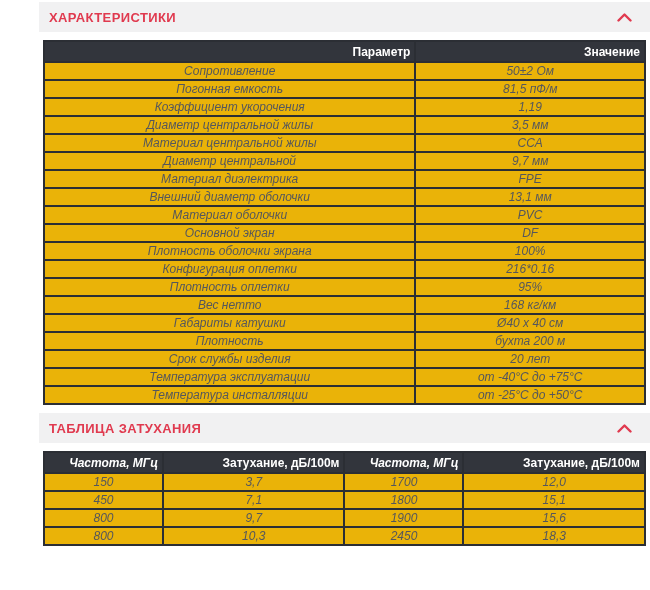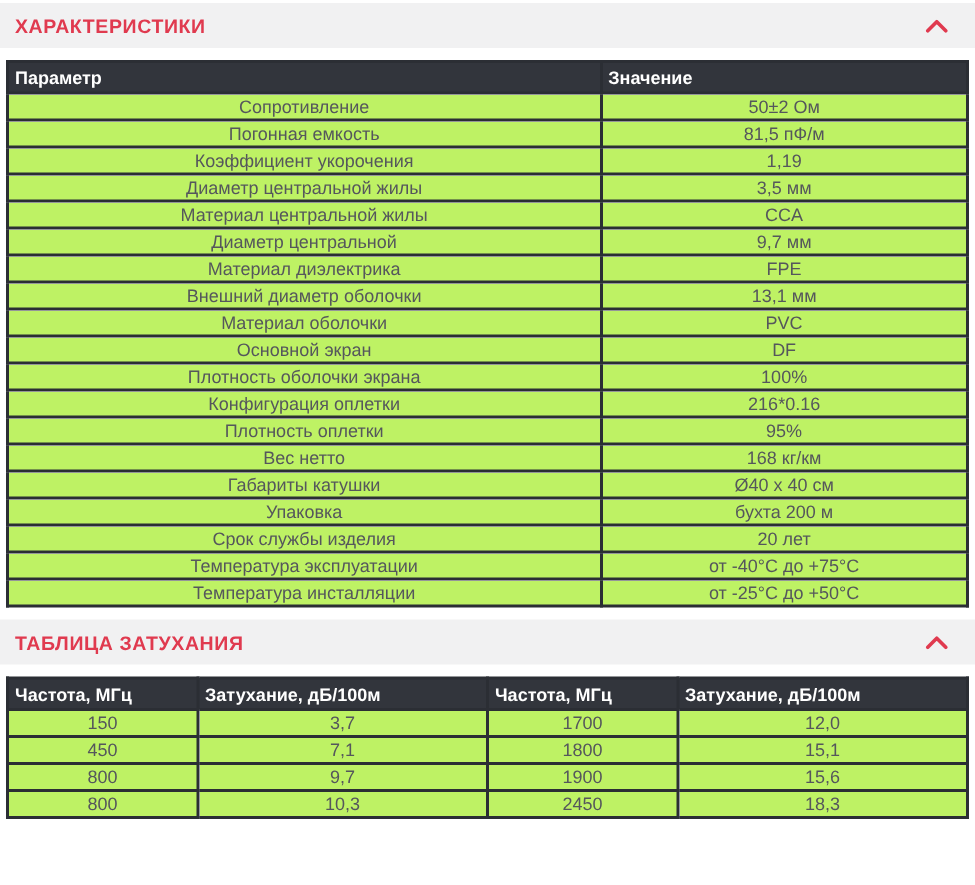--- a/index.html
+++ b/index.html
@@ -9,21 +9,21 @@
     --border: #2b2e34;
     --cell_text: #55575c;
   }
   * { box-sizing: border-box; margin: 0; padding: 0; }
   html, body { width: 650px; height: 590px; }
   body {
     background: #ffffff;
     font-family: "Liberation Sans", sans-serif;
     overflow: hidden;
   }
-  .page { width: 650px; padding-top: 2px; }
+  .page { width: 650px; padding-top: 2px; padding-left: 39px; }
   .section-bar {
     height: 30px;
     background: var(--section_bg);
     display: flex;
     align-items: center;
     justify-content: space-between;
     padding: 0 18px 0 10px;
     cursor: pointer;
   }
   .section-title {
@@ -39,40 +39,41 @@
     border-collapse: collapse;
     table-layout: fixed;
   }
   th {
     background: var(--header_bg);
     color: #ffffff;
     font-size: 12px;
     font-weight: 700;
     height: 21px;
     border: 2px solid var(--border);
-    text-align: left;
+    text-align: right;
     padding: 0 4px;
   }
   td {
     height: 17px;
     line-height: 16px;
     font-size: 12px;
     color: var(--cell_text);
     text-align: center;
     border: 2px solid var(--border);
     padding: 0 4px;
-    background: #bef264;
+    background: #eab308;
     white-space: nowrap;
     overflow: hidden;
+    font-style: italic;
   }
   
   .col-param { width: 61.8%; }
   .col-value { width: 38.2%; }
   
-  .col-freq  { width: 19.8%; }
+  .col-freq  { width: 19.8%; font-style: italic; }
   .col-att   { width: 30.2%; }
 </style>
 </head>
 <body>
 
 <div class="page">
 
   <section>
     <div class="section-bar">
       <span class="section-title">ХАРАКТЕРИСТИКИ</span>
@@ -162,21 +163,21 @@
               <td>Вес нетто</td>
               <td>168 кг/км</td>
             </tr>
 
             <tr>
               <td>Габариты катушки</td>
               <td>Ø40 x 40 см</td>
             </tr>
 
             <tr>
-              <td>Упаковка</td>
+              <td>Плотность</td>
               <td>бухта 200 м</td>
             </tr>
 
             <tr>
               <td>Срок службы изделия</td>
               <td>20 лет</td>
             </tr>
 
             <tr>
               <td>Температура эксплуатации</td>

